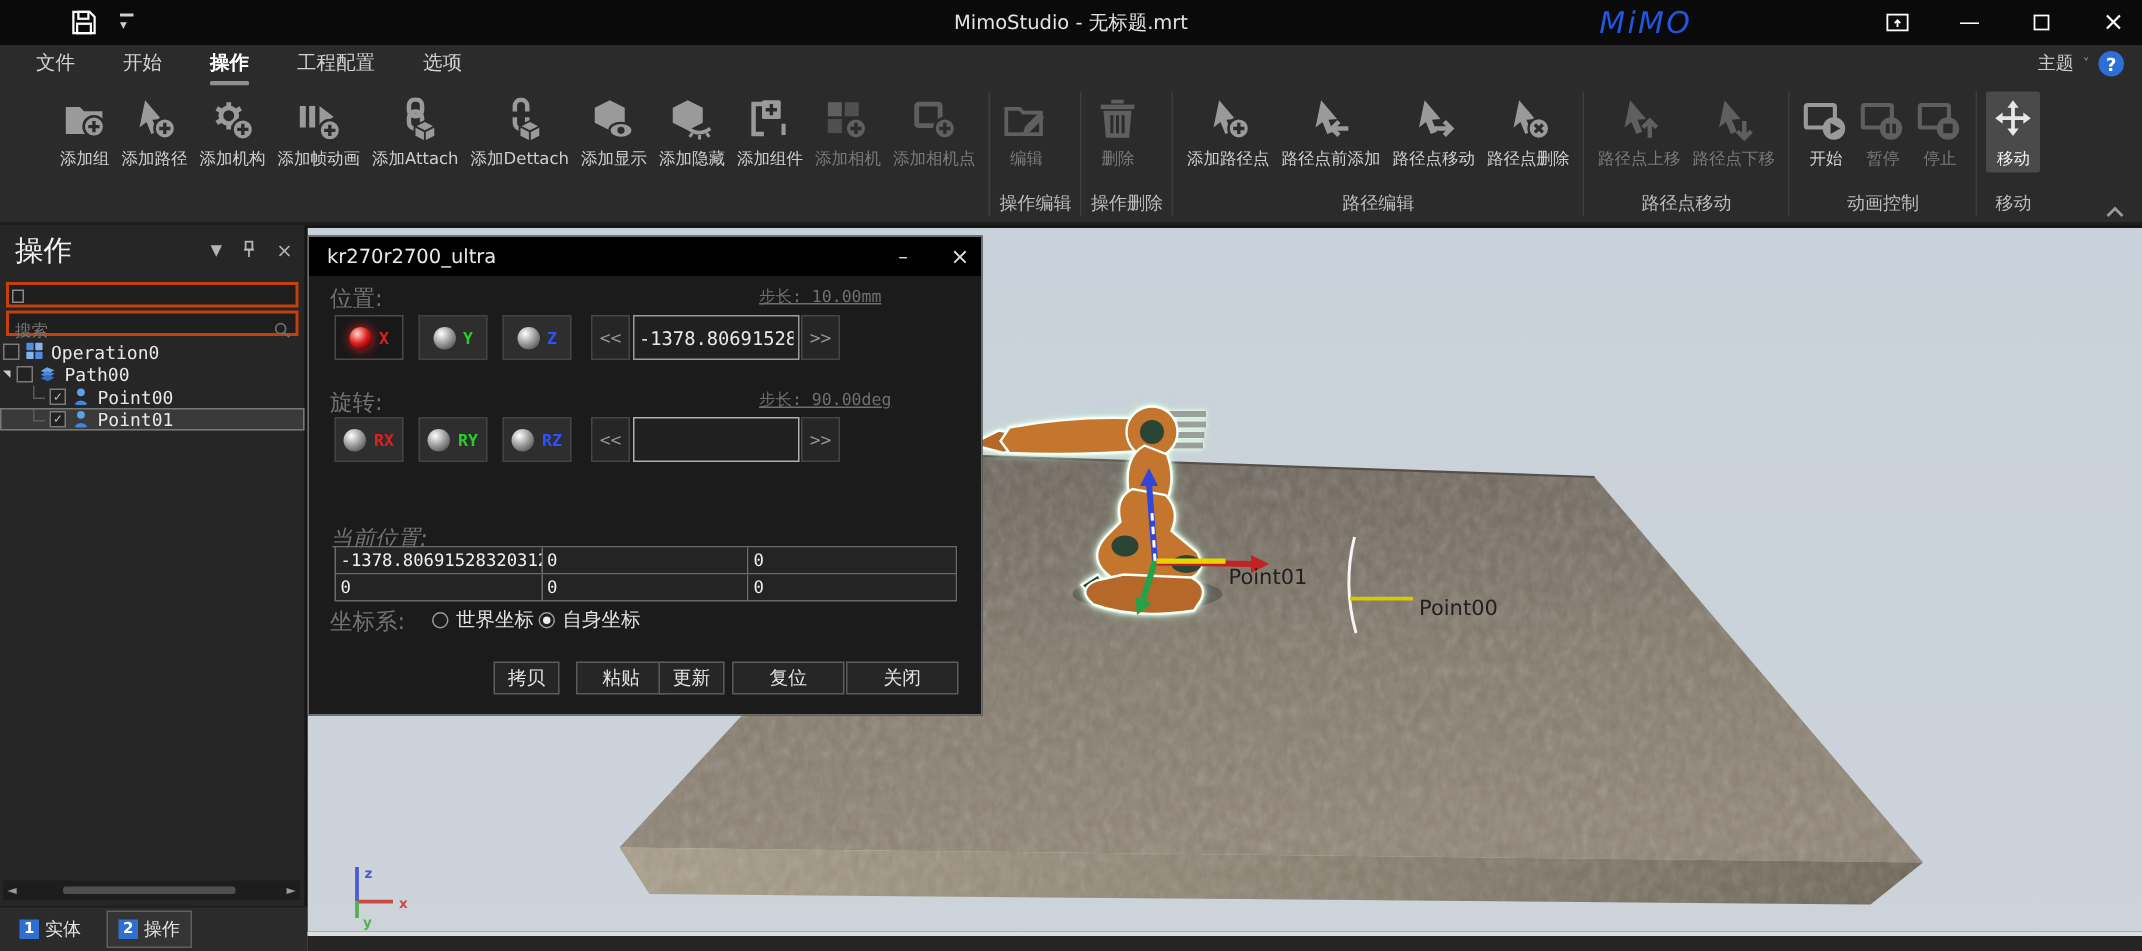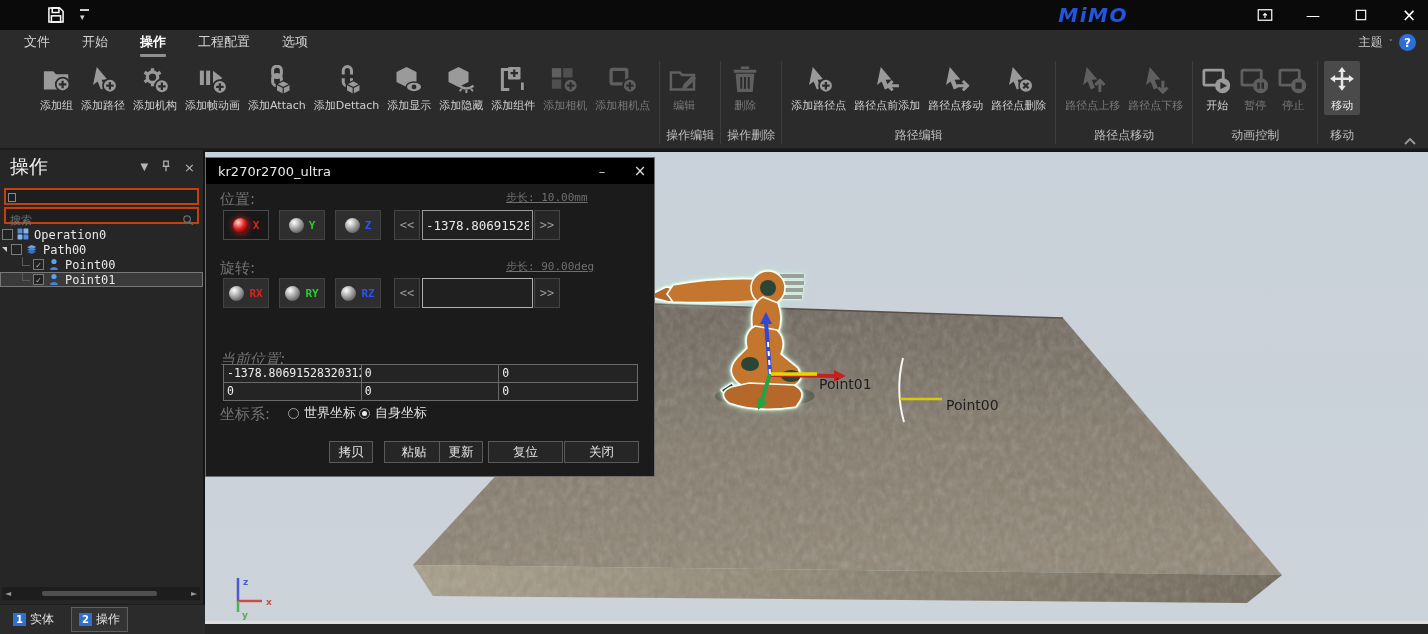--- a/index.html
+++ b/index.html
@@ -8,21 +8,21 @@
     position:relative; width:1428px; height:634px; overflow:hidden;
     background:#2b2b2b; font-family:"DejaVu Sans","Liberation Sans",sans-serif;
     color:#d8d8d8; user-select:none;
   }
   
   #titlebar { position:absolute; left:0; top:0; width:1428px; height:30px; background:#0a0a0a; display:flex; align-items:center; }
   .qa-save { margin-left:46px; width:20px; height:20px; }
   .qa-caret { margin-left:14px; color:#cfcfcf; font-size:9px; line-height:1; }
   .qa-caret .bar { display:block; width:9px; height:2px; background:#cfcfcf; margin-bottom:2px; }
   #title-text { position:absolute; left:0; right:0; text-align:center; font-size:13px; color:#e4e4e4; pointer-events:none; }
-  #logo { position:absolute; right:300px; top:3px; font-size:20px; font-weight:700; letter-spacing:1.5px; font-style:italic; }
+  #logo { position:absolute; right:300px; top:3px; font-size:20px; font-weight:400; letter-spacing:1.5px; font-style:italic; }
   .win-btns { position:absolute; right:8px; top:0; height:30px; display:flex; align-items:center; gap:26px; }
   .win-btn { width:22px; height:22px; display:flex; align-items:center; justify-content:center; color:#fff; font-size:14px; }
   
   #menubar { position:absolute; left:0; top:30px; width:1428px; height:27px; background:#2b2b2b; display:flex; align-items:flex-end; padding-left:22px; gap:28px; }
   .menu-tab { font-size:13px; color:#d2d2d2; padding:4px 2px 0 2px; }
   .menu-tab .ul { height:3px; margin-top:3px; border-radius:1px; background:transparent; }
   .menu-tab.active { color:#fff; font-weight:bold; }
   .menu-tab.active .ul { background:#8f8f8f; }
   #menu-right { position:absolute; right:12px; top:34px; display:flex; align-items:center; gap:6px; }
   #theme-label { font-size:12px; color:#cfcfcf; }
@@ -105,20 +105,21 @@
 
   <div id="titlebar">
     <span class="qa-save">
       <svg viewBox="0 0 24 24" width="20" height="20">
           <path d="M3.5 3.5h13l4 4v13h-17z" fill="none" stroke="#fff" stroke-width="1.8"></path>
           <rect x="7.5" y="3.5" width="8" height="5.5" fill="none" stroke="#fff" stroke-width="1.8"></rect>
           <rect x="6.5" y="13" width="11" height="7.5" fill="none" stroke="#fff" stroke-width="1.8"></rect>
         </svg>
     </span>
     <span class="qa-caret"><span class="bar"></span>▾</span>
+    <span id="title-text">MimoStudio - 无标题.mrt</span>
     <span id="logo" style="color: rgb(34, 86, 224);">MiMO</span>
     <div class="win-btns">
       <span class="win-btn">
         <svg viewBox="0 0 24 24" width="18" height="18">
             <rect x="3" y="5" width="18" height="14" fill="none" stroke="#fff" stroke-width="1.6"></rect>
             <path d="M12 16v-6M9.5 12.5L12 10l2.5 2.5" stroke="#fff" stroke-width="1.6" fill="none"></path>
           </svg>
       </span>
       <span class="win-btn">—</span>
       <span class="win-btn">

